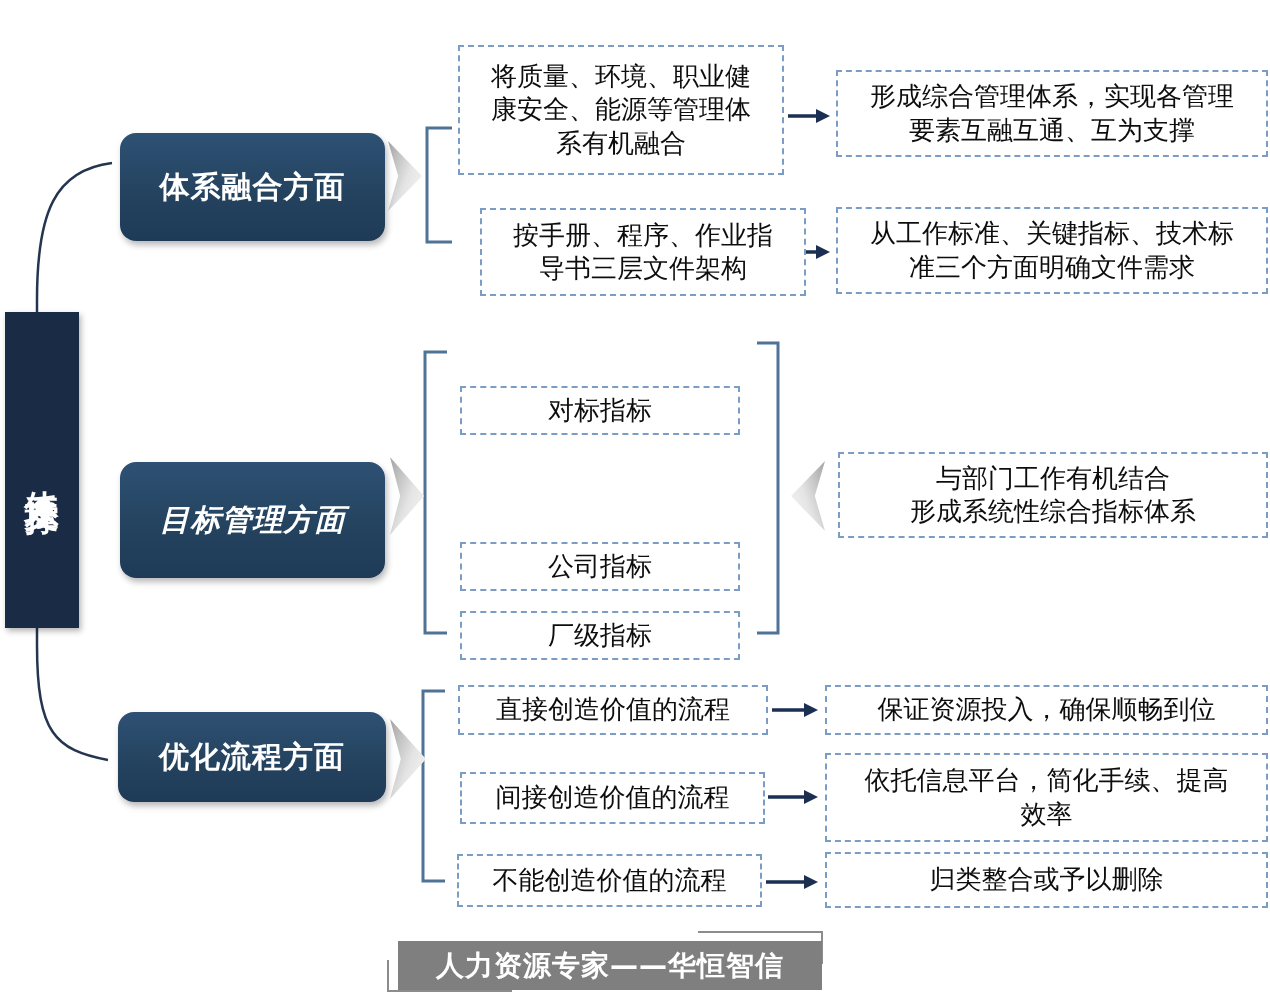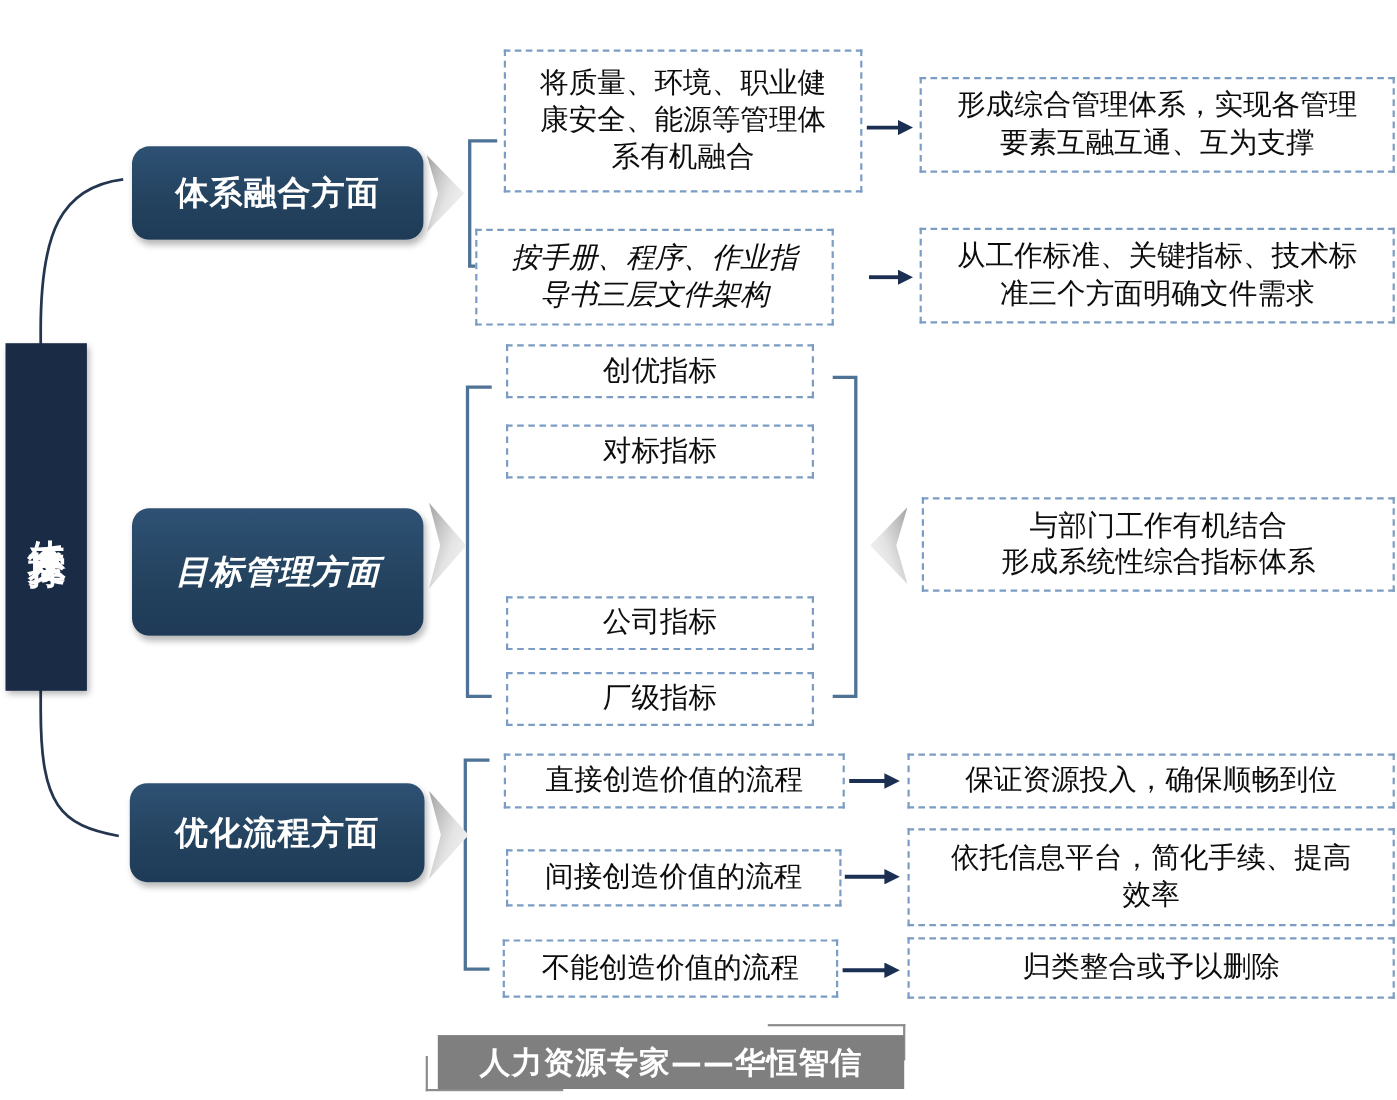--- a/index.html
+++ b/index.html
@@ -64,25 +64,25 @@
   }
   .chev {
     position: absolute;
     z-index: 1;
     background: linear-gradient(110deg, #a9a9a9 5%, #e4e4e4 55%, #f6f6f6 95%);
   }
   .chev-r { clip-path: polygon(0% 0%, 100% 50%, 0% 100%, 30% 50%); }
   .chev-l { clip-path: polygon(100% 0%, 0% 50%, 100% 100%, 70% 50%); background: linear-gradient(250deg, #a9a9a9 5%, #e4e4e4 55%, #f6f6f6 95%); }
 
   
-  .nbox-1 { left: 120px; top: 133px; width: 265px; height: 85px; }
+  .nbox-1 { left: 120px; top: 133px; width: 265px; height: 108px; }
   .chev-1 { left: 388px; top: 141px; width: 34px; height: 70px; }
   .box-a1 { left: 458px; top: 45px;  width: 326px; height: 130px; padding: 0 24px; }
   .box-b1 { left: 836px; top: 70px;  width: 432px; height: 87px;  padding: 0 28px; }
-  .box-a2 { left: 432px; top: 208px; width: 326px; height: 88px;  padding: 0 24px; font-style: italic; }
+  .box-a2 { left: 480px; top: 208px; width: 326px; height: 88px;  padding: 0 24px; }
   .box-b2 { left: 836px; top: 207px; width: 432px; height: 87px;  padding: 0 28px; }
 
   
   .nbox-2 { left: 120px; top: 462px; width: 265px; height: 116px; font-style: italic; }
   .chev-2 { left: 390px; top: 457px; width: 34px; height: 78px; }
   .ind    { left: 460px; width: 280px; height: 49px; }
   .ind-1 { top: 313px; } .ind-2 { top: 386px; } .ind-3 { top: 466px; }
   .ind-4 { top: 542px; } .ind-5 { top: 611px; }
   .chev-goal { left: 791px; top: 461px; width: 34px; height: 70px; }
   .box-sum { left: 838px; top: 452px; width: 430px; height: 86px; }
@@ -154,21 +154,20 @@
 
   <div class="nbox nbox-1">体系融合方面</div>
   <div class="chev chev-r chev-1"></div>
   <div class="dashed-box box-a1">将质量、环境、职业健康安全、能源等管理体系有机融合</div>
   <div class="dashed-box box-b1">形成综合管理体系，实现各管理要素互融互通、互为支撑</div>
   <div class="dashed-box box-a2">按手册、程序、作业指导书三层文件架构</div>
   <div class="dashed-box box-b2">从工作标准、关键指标、技术标准三个方面明确文件需求</div>
 
   <div class="nbox nbox-2">目标管理方面</div>
   <div class="chev chev-r chev-2"></div>
-  <div class="dashed-box ind ind-1">创优指标</div>
   <div class="dashed-box ind ind-2">对标指标</div>
   <div class="dashed-box ind ind-4">公司指标</div>
   <div class="dashed-box ind ind-5">厂级指标</div>
   <div class="chev chev-l chev-goal"></div>
   <div class="dashed-box box-sum">
     <div>与部门工作有机结合</div>
     <div>形成系统性综合指标体系</div>
   </div>
 
   <div class="nbox nbox-3">优化流程方面</div>

